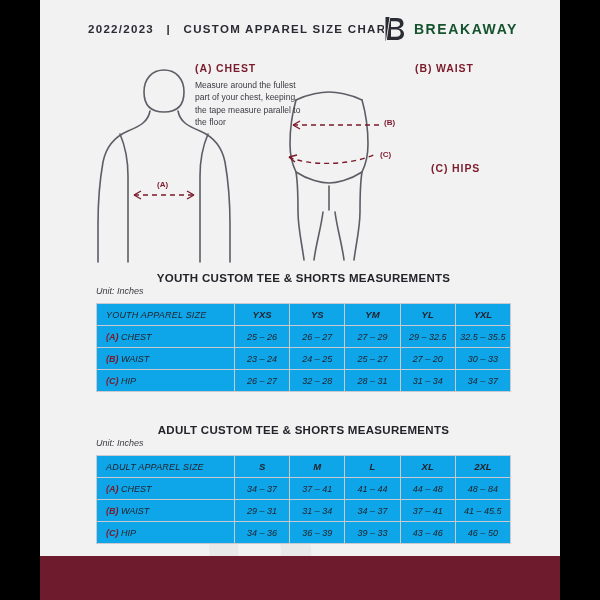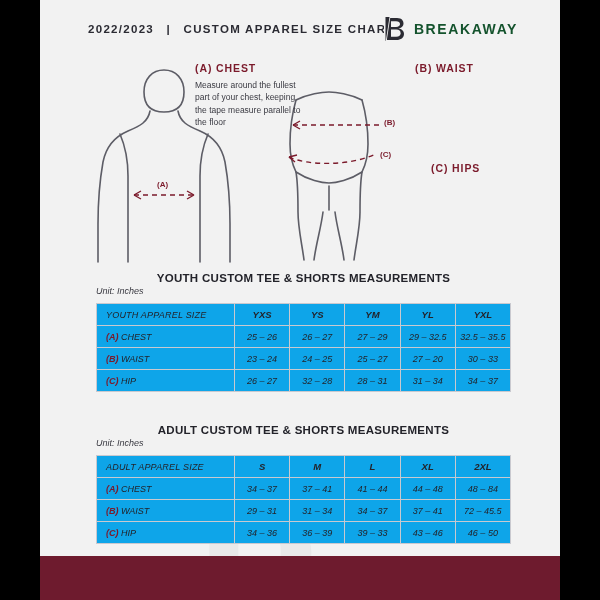--- a/index.html
+++ b/index.html
@@ -349,21 +349,21 @@
         </tr>
         <tr>
           <td class="rowhead">
             <span class="tag">(B)</span>
             <span>WAIST</span>
           </td>
           <td>29 – 31</td>
           <td>31 – 34</td>
           <td>34 – 37</td>
           <td>37 – 41</td>
-          <td>72 – 45.5</td>
+          <td>41 – 45.5</td>
         </tr>
         <tr>
           <td class="rowhead">
             <span class="tag">(C)</span>
             <span>HIP</span>
           </td>
           <td>34 – 36</td>
           <td>36 – 39</td>
           <td>39 – 33</td>
           <td>43 – 46</td>

